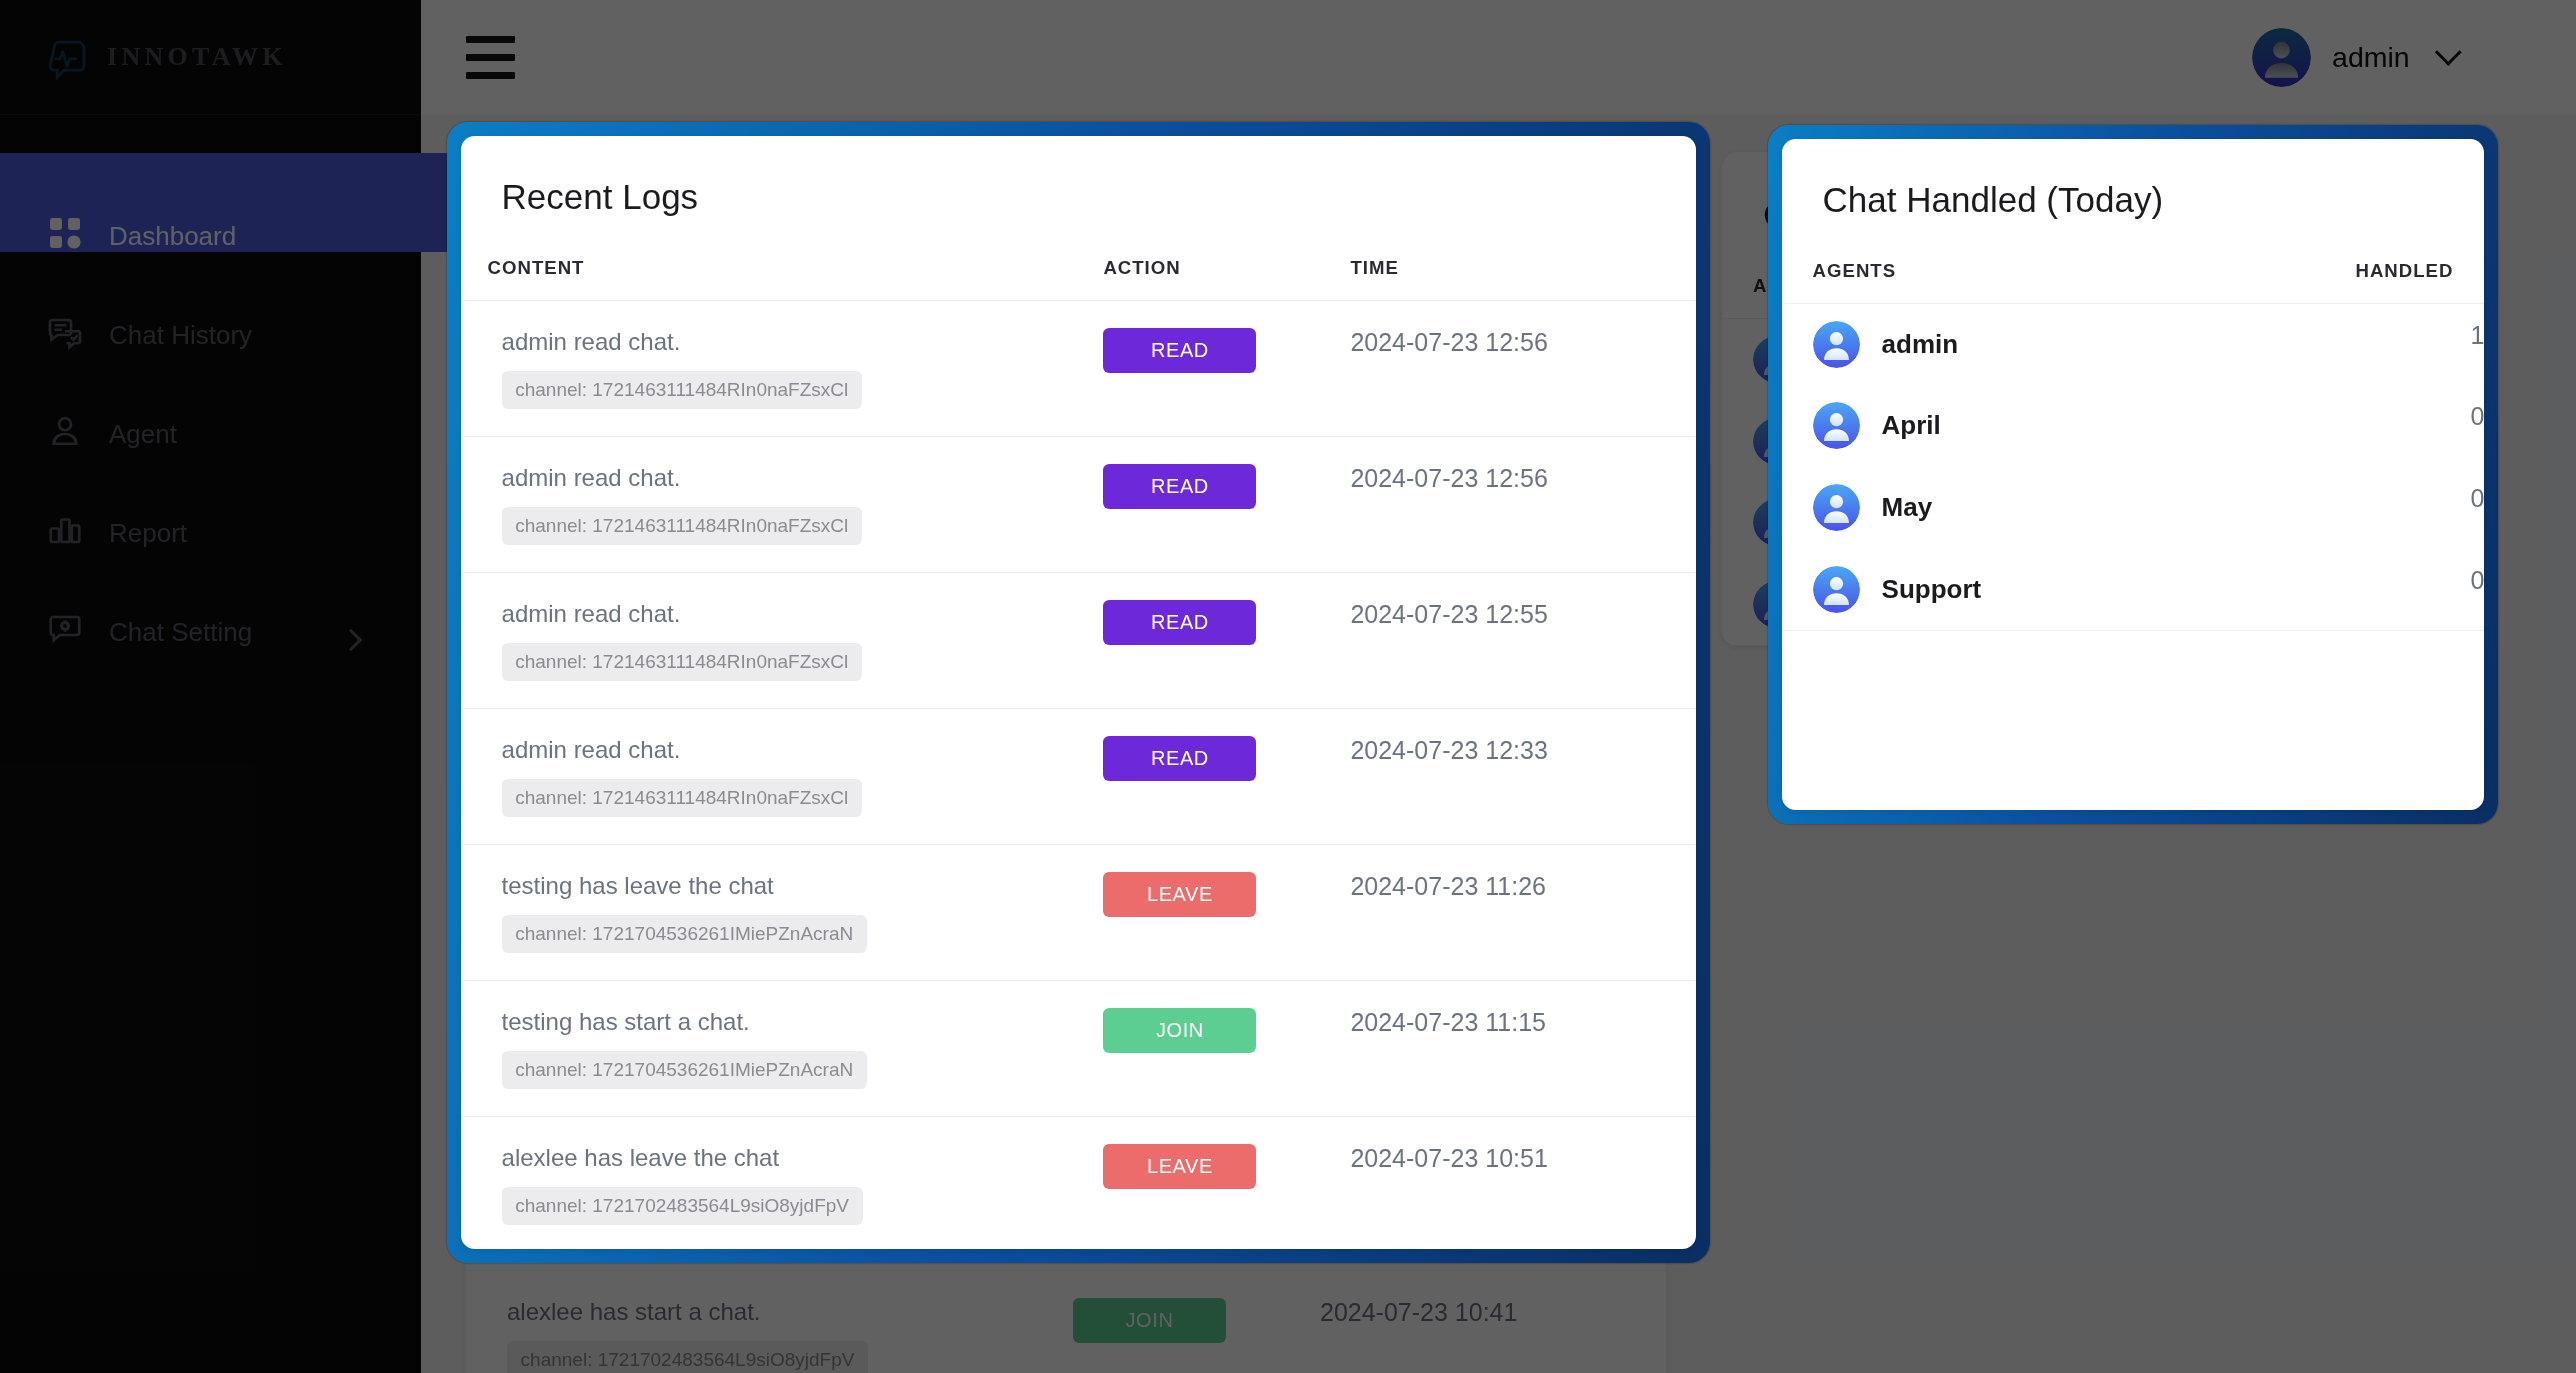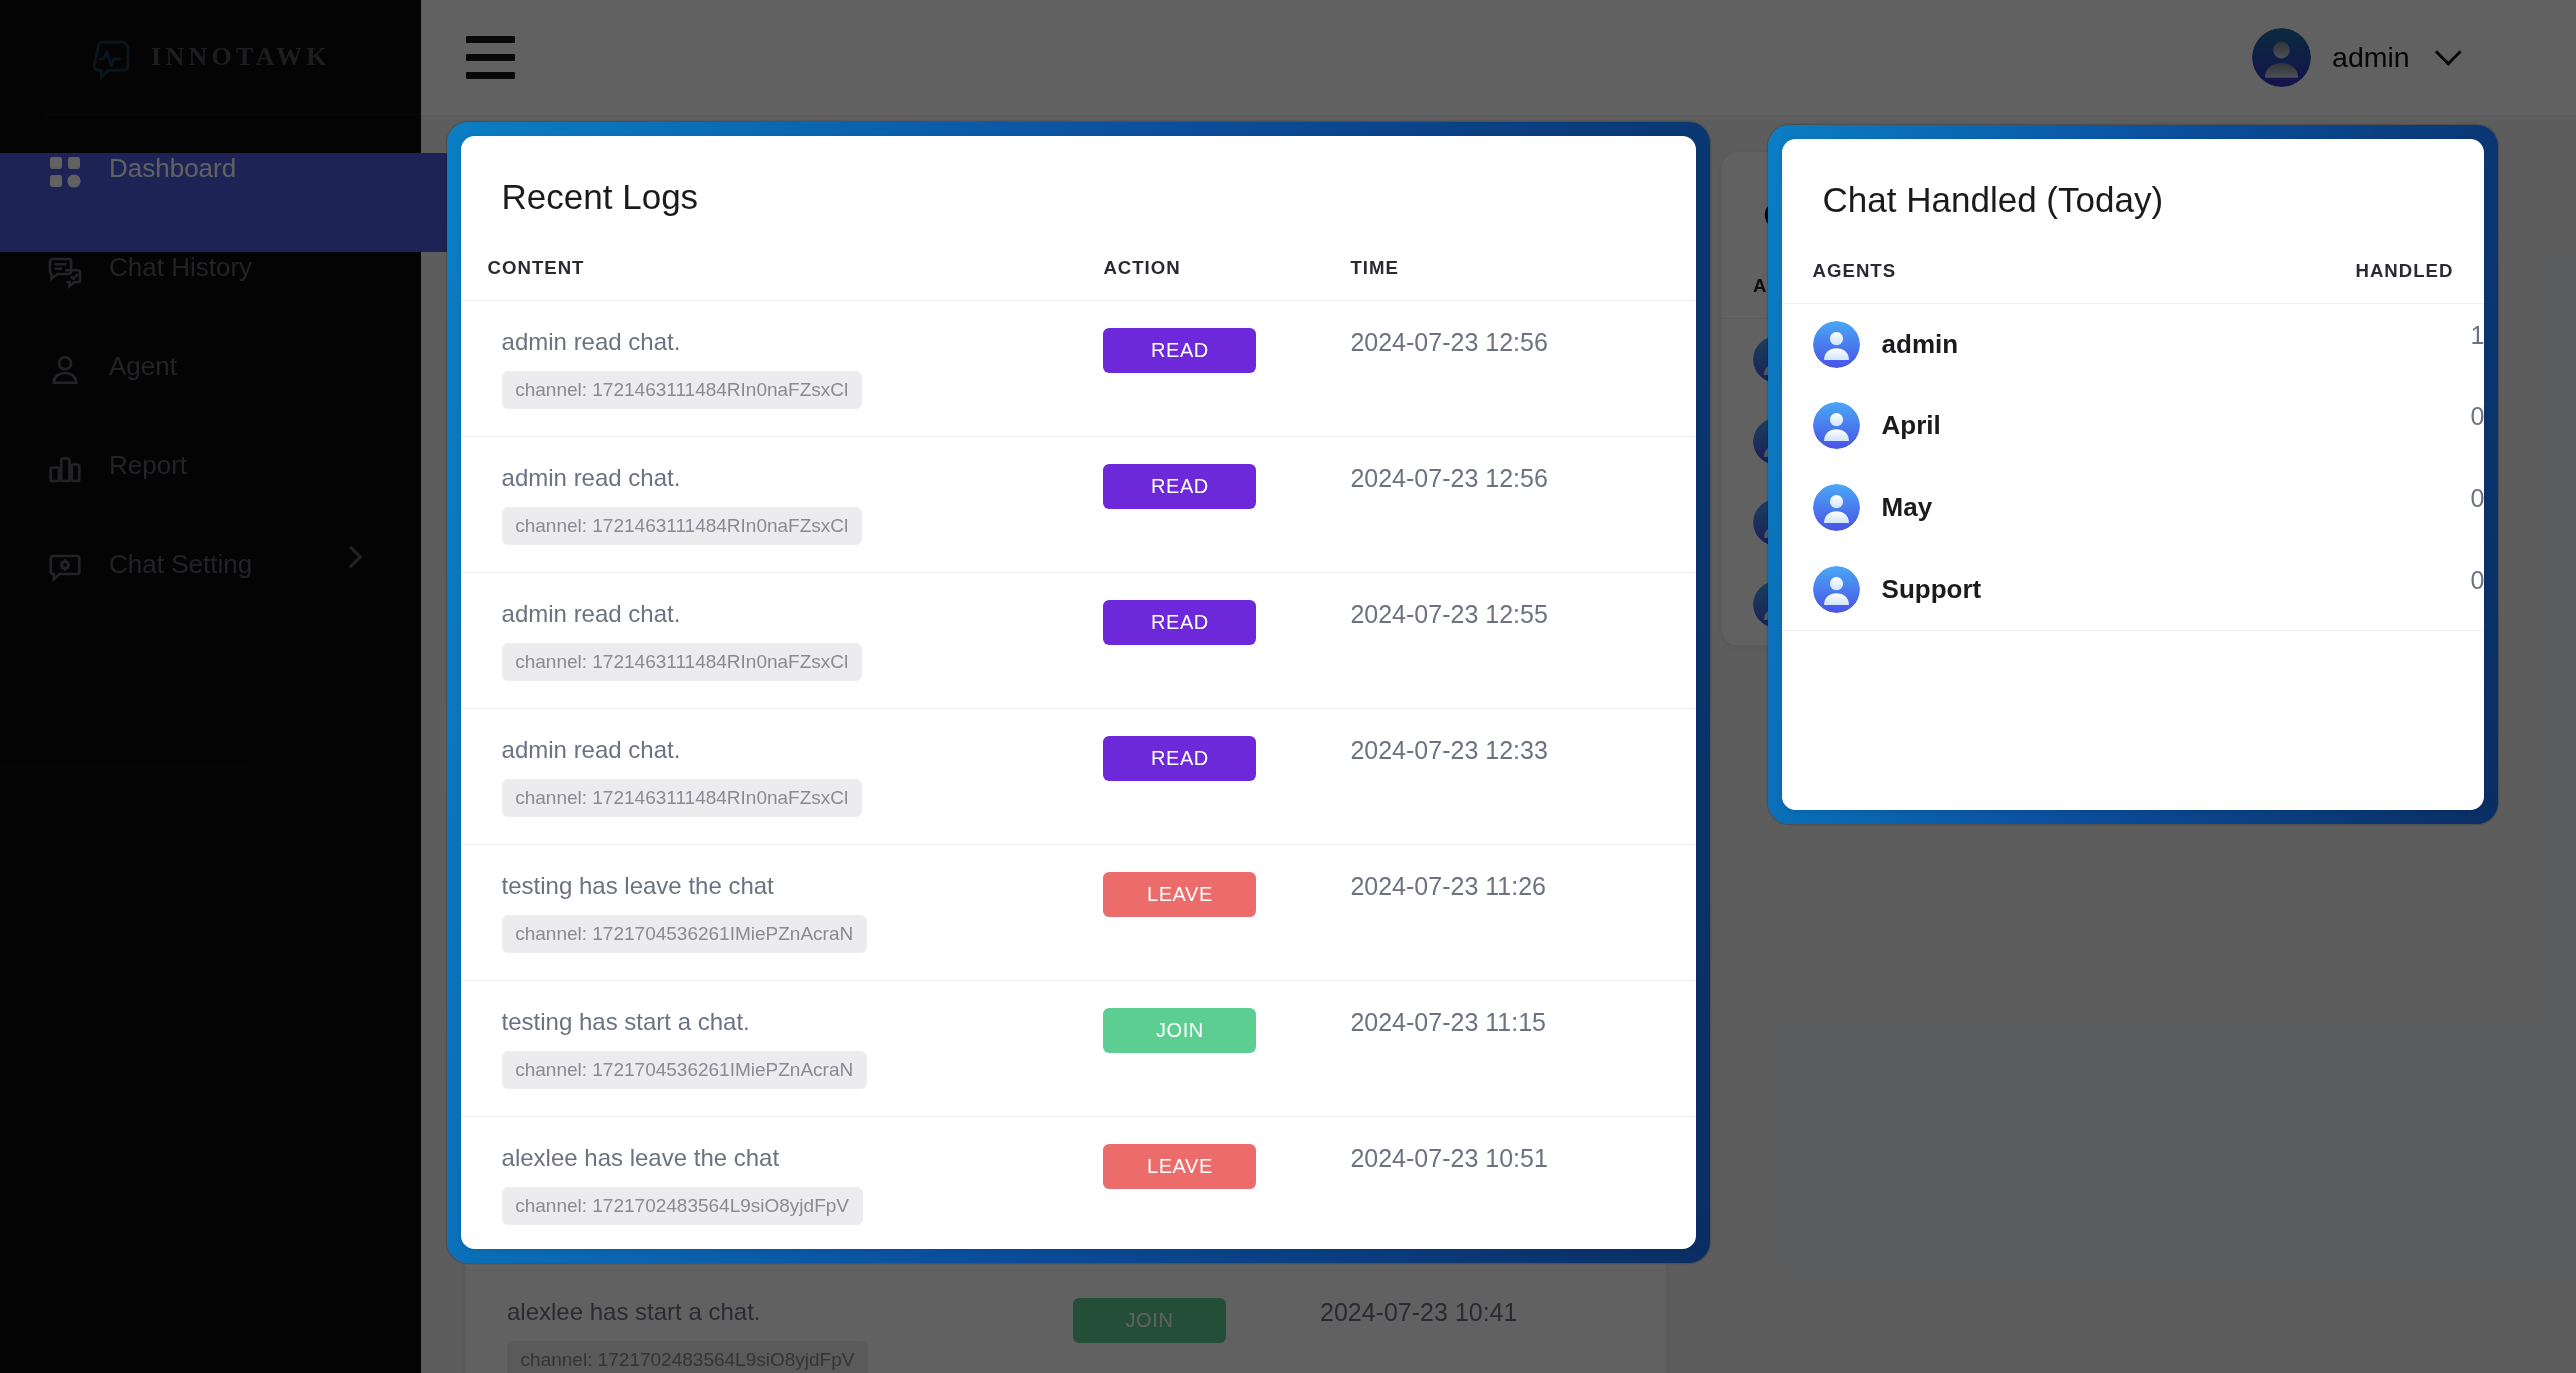--- a/index.html
+++ b/index.html
@@ -30,36 +30,35 @@
     position: relative;
     z-index: 4;
   }
   .brand {
     height: 115px;
     display: flex;
     align-items: center;
     padding-left: 46px;
     gap: 16px;
     border-bottom: 1.2px solid #1b1b1f;
-    margin-left: 44px;
   }
   .brand-logo { width: 45px; height: 45px; flex: 0 0 45px; }
   .brand-name {
     color: #4d4d55;
     font-size: 26px;
     letter-spacing: 4.3px;
     font-family: "Liberation Serif", serif;
     font-weight: 700;
   }
 
   .nav { padding-top: 38px; }
   .nav-item {
     height: 99px;
     display: flex;
-    align-items: flex-start;
+    align-items: flex-end;
     padding-left: 46px;
     gap: 25px;
     color: #5b5b66;
     font-size: 26px;
     position: relative;
   }
   .nav-item .nav-icon {
     width: 38px; height: 38px; flex: 0 0 38px;
     display: flex; align-items: center; justify-content: center;
   }

